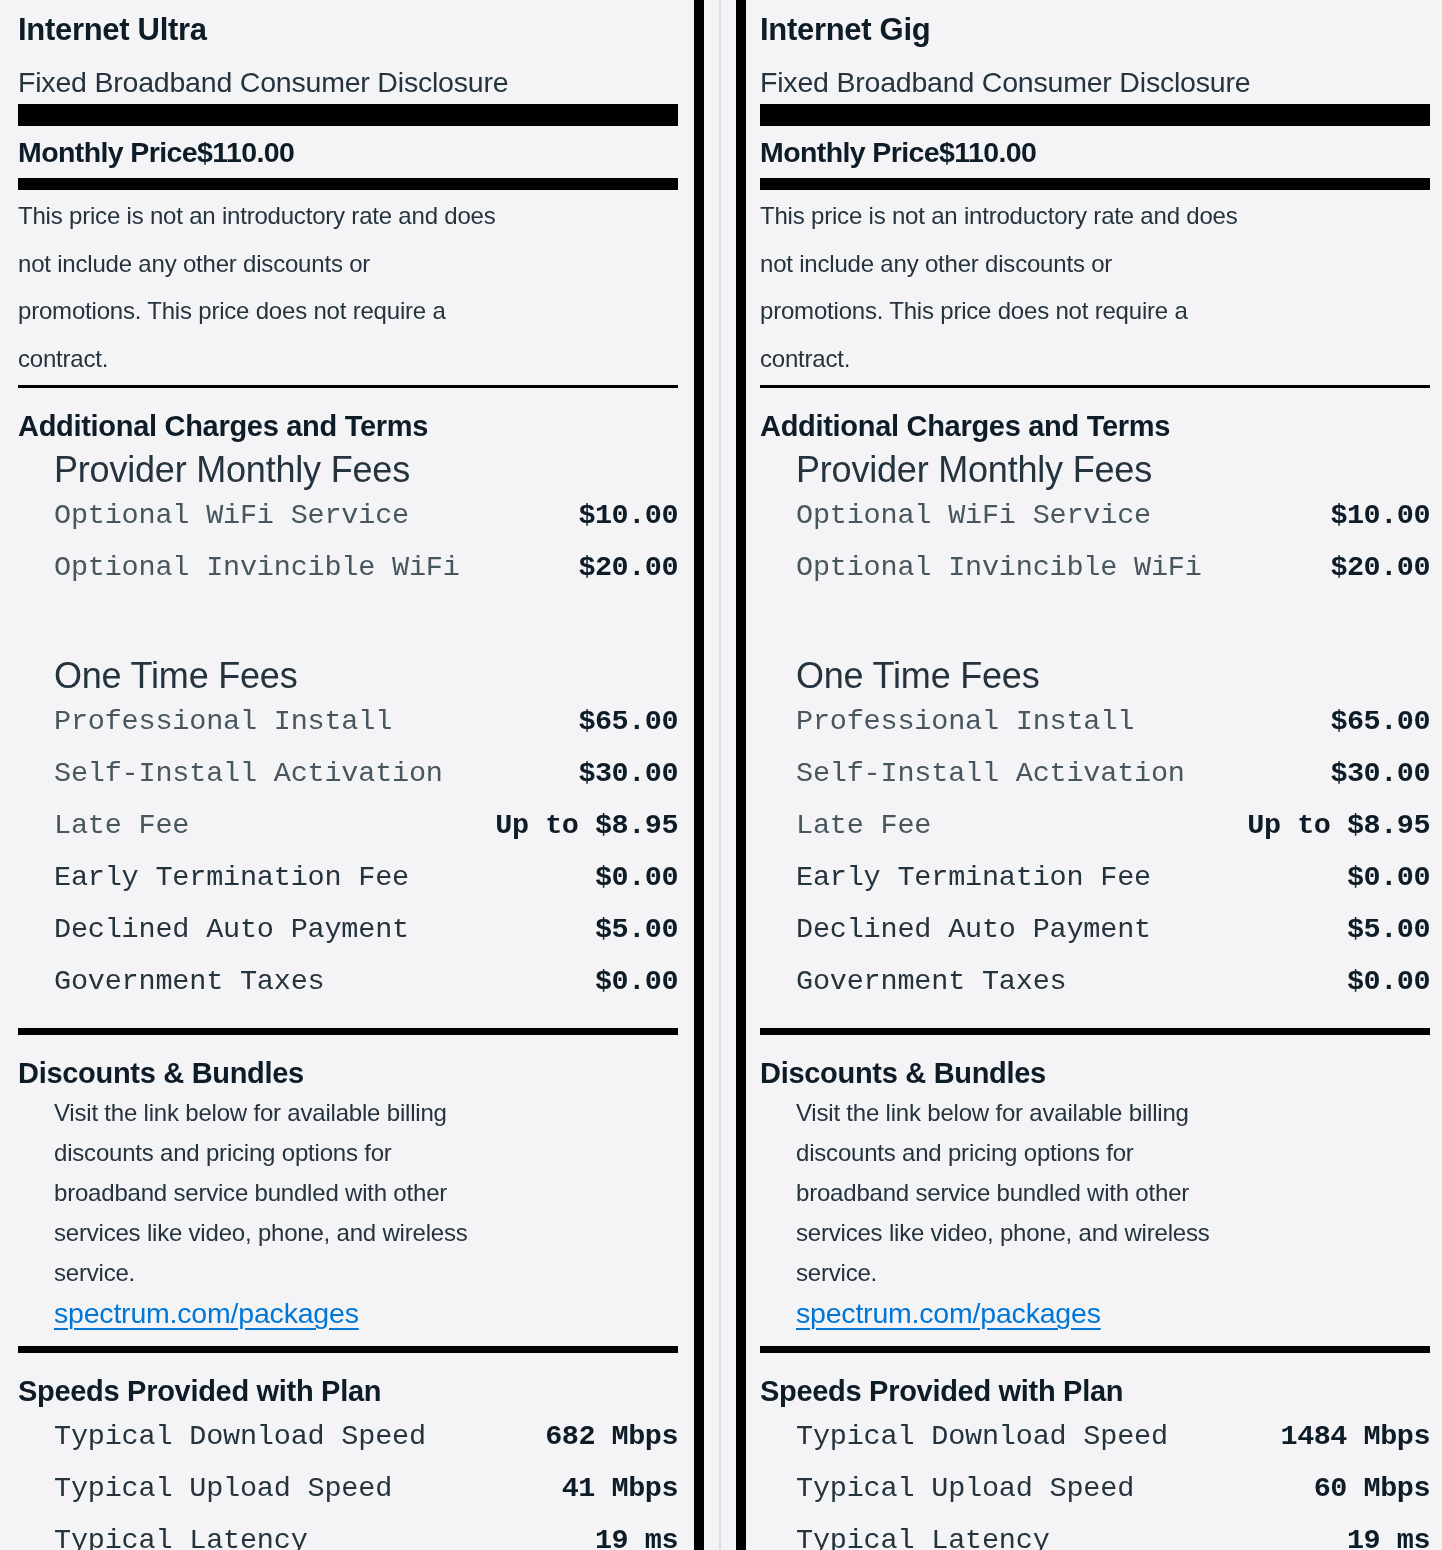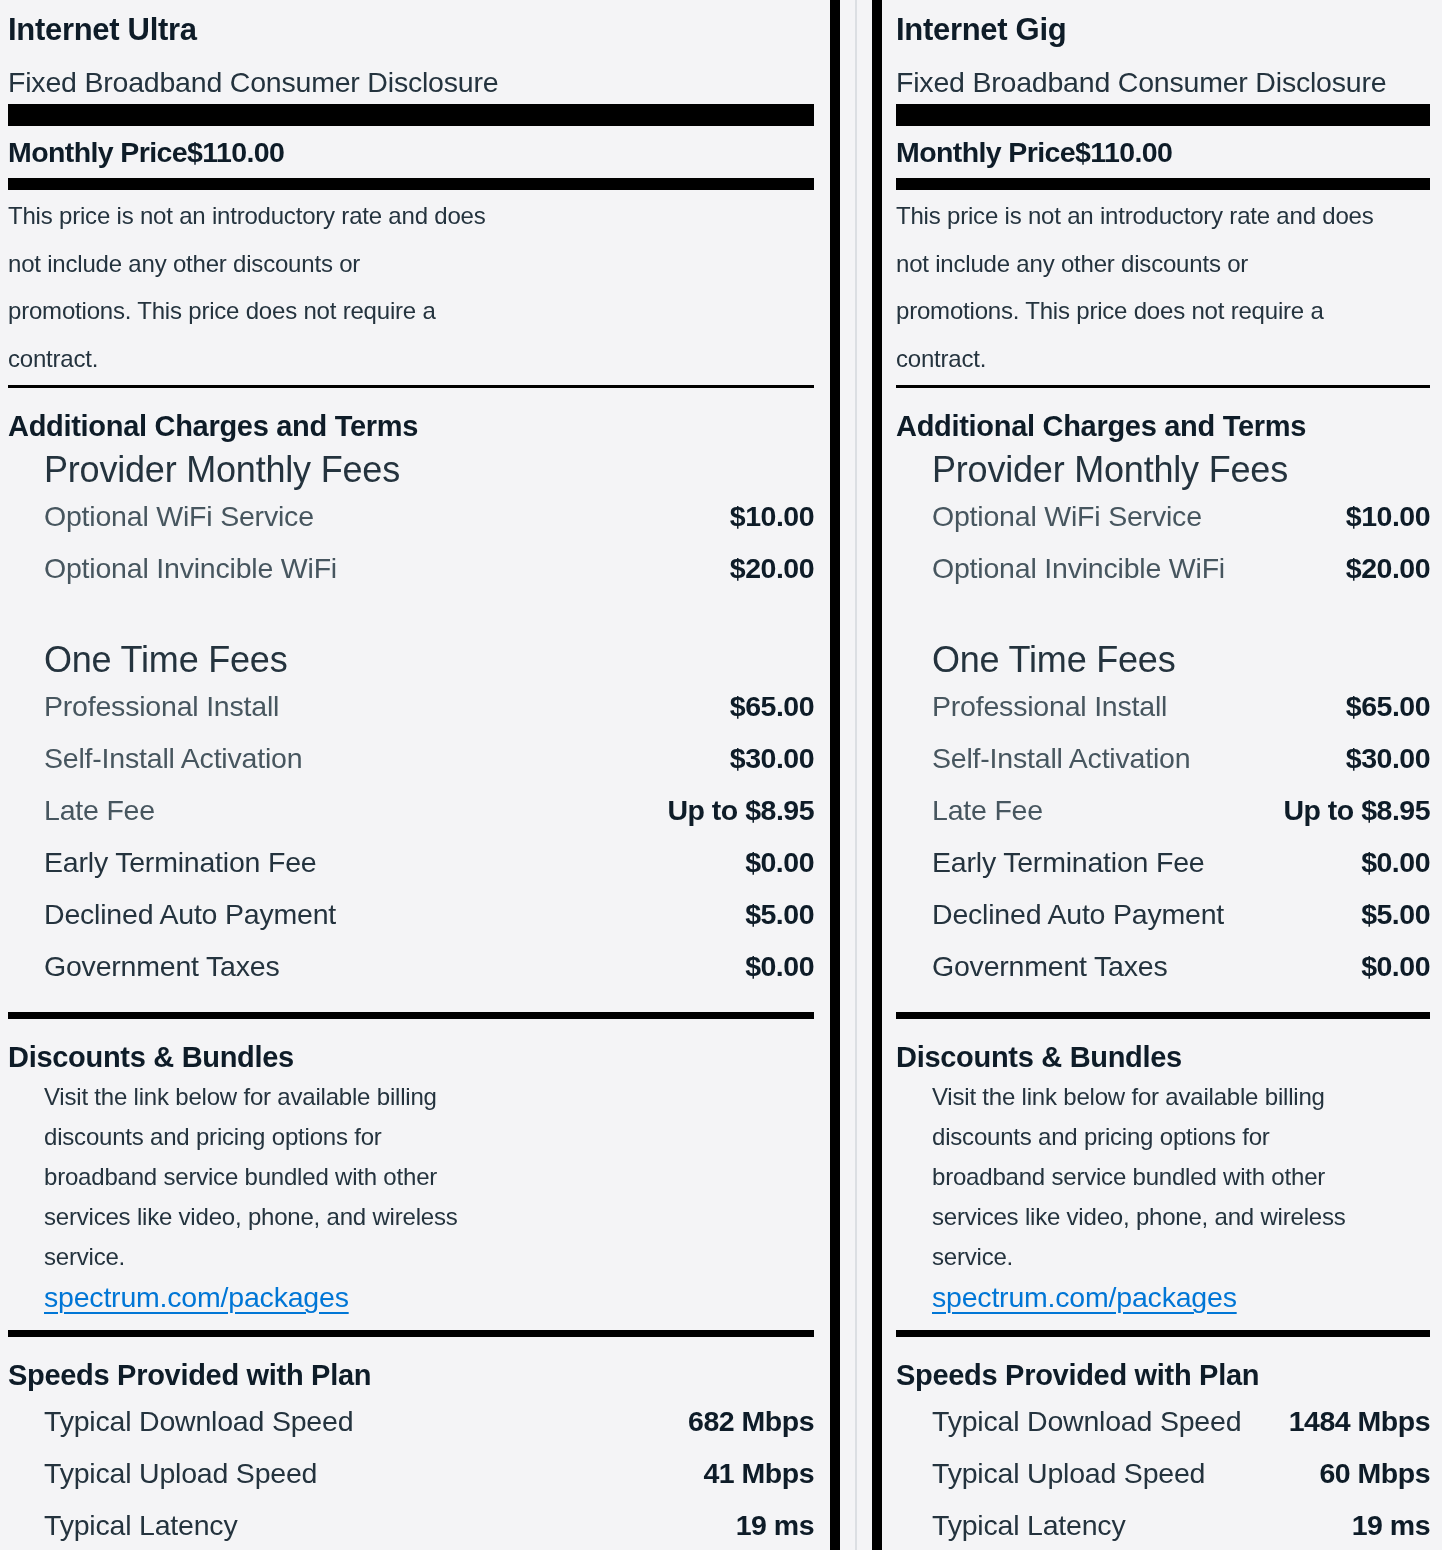--- a/index.html
+++ b/index.html
@@ -15,21 +15,21 @@
   html, body { margin: 0; padding: 0; }
   body {
     width: 1442px; height: 1550px; overflow: hidden;
     background: var(--panel_bg);
     font-family: "Liberation Sans", "DejaVu Sans", sans-serif;
     color: var(--ink2);
   }
   .page { display: flex; height: 100%; }
 
   .panel { padding-top: 12px; background: var(--panel_bg); }
-  .p-left  { width: 830px; padding-left: 8px;  padding-right: 16px; }
+  .p-left  { width: 694px; padding-left: 18px;  padding-right: 16px; }
   .p-right { flex: 1;      padding-left: 14px; padding-right: 12px; }
 
   .vbar { width: 10px; background: var(--bar); flex: none; }
   .vgap { width: 32px; flex: none; display: flex; justify-content: center; }
   .vgap .hairline { width: 2px; height: 100%; background: var(--divider_line); }
 
   .title    { font-size: 31px; font-weight: 700; line-height: 36px; letter-spacing: -0.3px; color: var(--ink); }
   .subtitle { font-size: 28.5px; line-height: 36px; margin-top: 16px; color: var(--ink2); letter-spacing: -0.2px; }
 
   .bar-thick { height: 22px; background: var(--bar); margin-top: 4px; }
@@ -43,23 +43,23 @@
 
   .note {
     font-size: 24px; line-height: 47.5px; margin-top: 2px;
     white-space: pre-line; letter-spacing: -0.2px; color: var(--ink2);
   }
 
   .sec-head { font-size: 29px; font-weight: 700; line-height: 36px; margin-top: 20px; letter-spacing: -0.3px; color: var(--ink); }
   .indent { margin-left: 36px; }
 
   .subhead { font-size: 36px; line-height: 36px; margin-top: 8px; color: var(--ink2); letter-spacing: -0.2px; }
-  .mt-group { margin-top: 56px; }
-
-  .fee-row { display: flex; justify-content: space-between; align-items: flex-start; font-size: 28.5px; line-height: 36px; margin-top: 16px; }
+  .mt-group { margin-top: 72px; }
+
+  .fee-row { display: flex; justify-content: space-between; align-items: flex-start; font-size: 28.5px; line-height: 36px; margin-top: 16px; font-family: Liberation Mono, monospace; }
   .fee-row.first { margin-top: 10px; }
   .fee-label { color: var(--muted); letter-spacing: -0.2px; }
   .fee-label.dark { color: var(--ink2); }
   .fee-value { font-weight: 700; color: var(--ink); letter-spacing: -0.5px; }
 
   .discounts-body { line-height: 40px; margin-top: 2px; }
   .pkg-link {
     display: block; width: max-content;
     font-size: 28.5px; line-height: 40px; letter-spacing: -0.2px;
     color: var(--link); text-decoration: underline;

